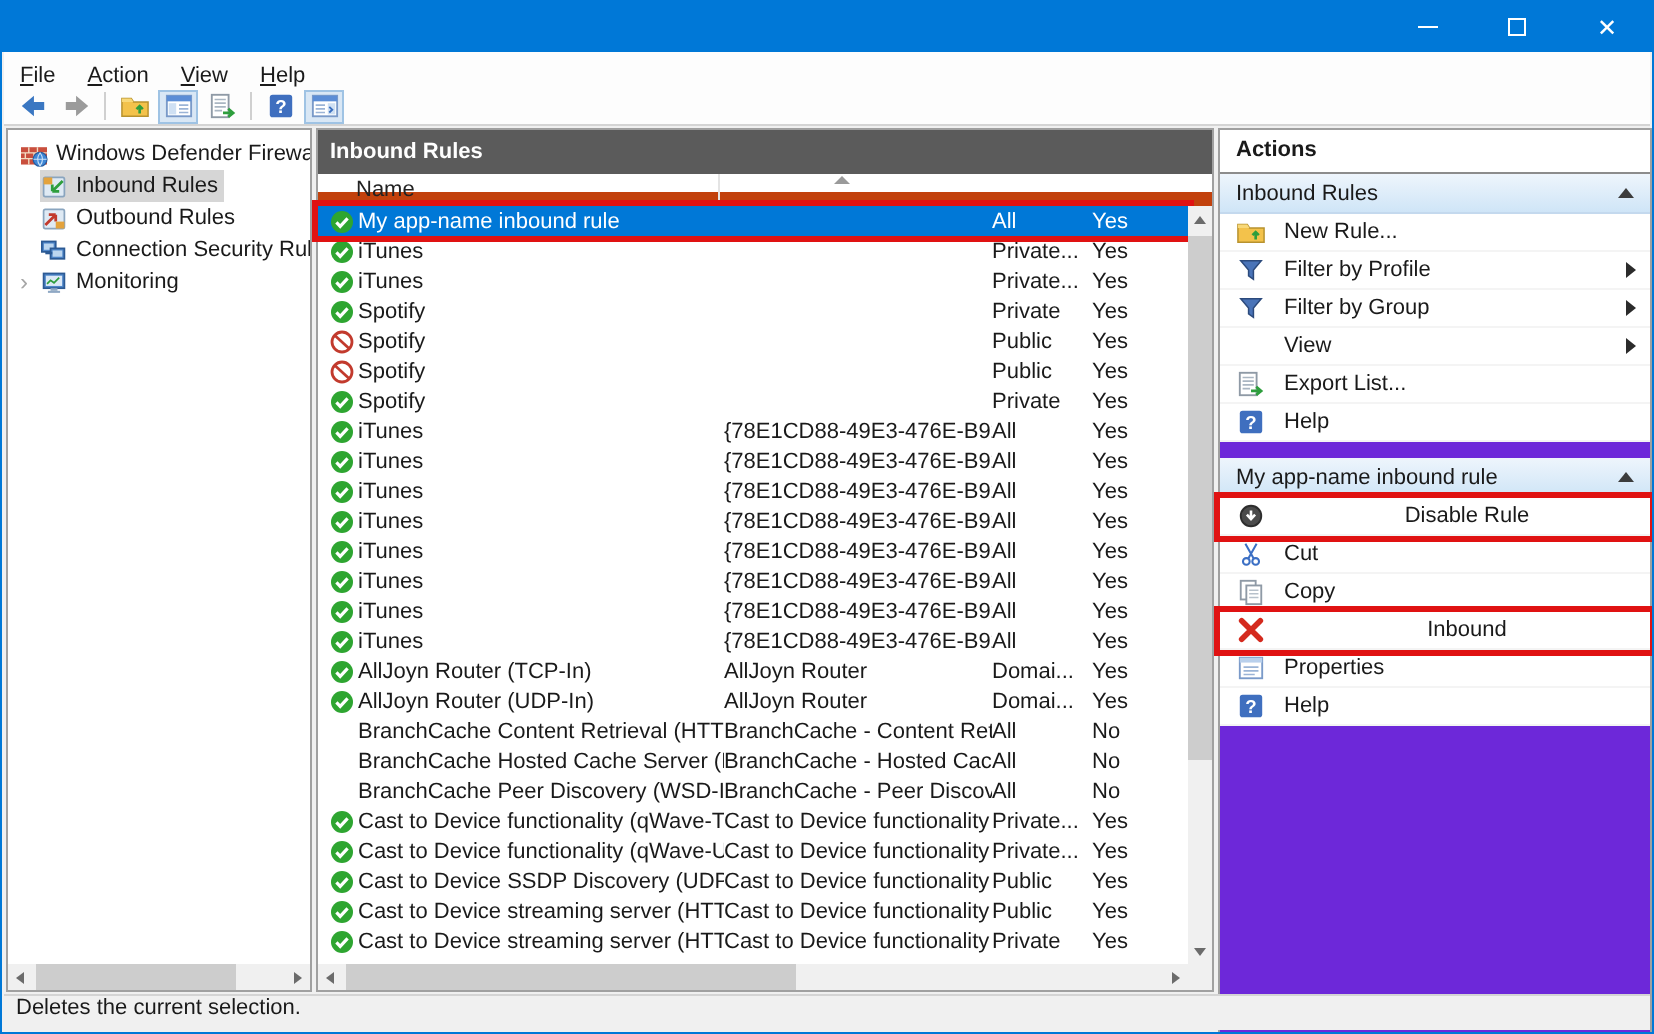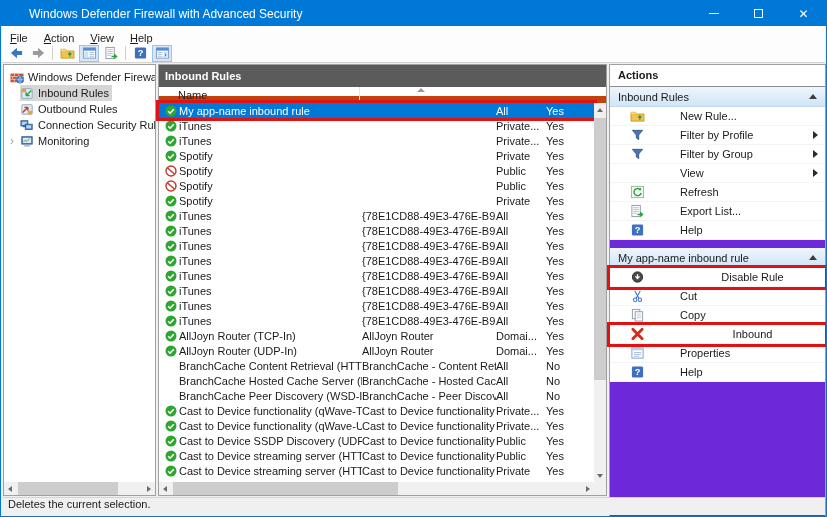--- a/index.html
+++ b/index.html
@@ -63,39 +63,38 @@
   .t-up{width:0;height:0;border-left:3px solid transparent;border-right:3px solid transparent;border-bottom:4px solid #6b6b6b;}
   .t-down{width:0;height:0;border-left:3px solid transparent;border-right:3px solid transparent;border-top:4px solid #6b6b6b;}
   .t-left{width:0;height:0;border-top:3px solid transparent;border-bottom:3px solid transparent;border-right:4px solid #6b6b6b;}
   .t-right{width:0;height:0;border-top:3px solid transparent;border-bottom:3px solid transparent;border-left:4px solid #6b6b6b;}
 
   .actions-panel{position:absolute;left:608px;top:63px;width:217px;height:456px;background:#6d28d9;border:1px solid var(--panel_border);overflow:visible;}
   .actions-title{height:22px;line-height:21px;font-weight:bold;padding-left:8px;border-bottom:1px solid #8c8c8c;background:#fff;}
   .act-section-header{height:20px;display:flex;align-items:center;padding:0 8px;background:linear-gradient(#eef5fc,#cfe5f7);border-bottom:1px solid #c4d9ee;}
   .act-section-header .hdr-lbl{flex:1;overflow:hidden;white-space:nowrap;}
   .collapse-tri{width:0;height:0;border-left:4px solid transparent;border-right:4px solid transparent;border-bottom:5px solid #3c3c3c;}
-  .act-item{height:19px;display:flex;align-items:center;padding-left:20px;border-bottom:1px solid #f4f4f4;background:#fff;position:relative;gap:26px;}
+  .act-item{height:19px;display:flex;align-items:center;padding-left:8px;border-bottom:1px solid #f4f4f4;background:#fff;position:relative;}
   .act-item .icon, .act-item .icon svg{width:15px;height:14px;display:block;flex:0 0 auto;}
   .act-item .noicon{width:15px;flex:0 0 auto;}
   .act-item .lbl{margin-left:9px;flex:1;overflow:hidden;white-space:nowrap;}
   .act-item .sub{width:0;height:0;border-top:4px solid transparent;border-bottom:4px solid transparent;border-left:5px solid #2b2b2b;margin-right:7px;}
   .act-item.annotated{outline:3px solid var(--annotation);z-index:5;text-align:center;}
   .act-gap{height:8px;}
 
   .statusbar{position:absolute;left:1px;right:1px;bottom:1px;height:18px;background:#f0f0f0;border-top:1px solid #d4d4d4;display:flex;align-items:flex-start;padding-left:6px;}
   .icon svg{width:100%;height:100%;}
 </style>
 </head>
 <body>
 
 <div class="window">
 
   <div class="titlebar">
     <span class="app-ico icon"></span>
-    <span class="title">Windows Defender Firewall with Advanced Security</span>
     <div class="win-controls">
         <div class="win-btn">
           <span>
             <span class="glyph-min"></span>
           </span>
         </div>
         <div class="win-btn">
           <span>
             <span class="glyph-max"></span>
           </span>
@@ -626,30 +625,20 @@
           <span class="sub"></span>
         </div>
         <div class="act-item">
           <span class="noicon"></span>
           <span class="lbl">View</span>
           <span class="sub"></span>
         </div>
         <div class="act-item">
           <span class="icon">
             <svg viewBox="0 0 16 15">
-              <rect x="1.5" y="1.5" width="13" height="12" fill="#f4f8f4" stroke="#9cb3a0"></rect>
-              <path d="M11.3 5.2A4 3.8 0 1 0 12 8.6" stroke="#2e9e3d" stroke-width="1.5" fill="none"></path>
-              <path d="M11.8 2.6v3h-3z" fill="#2e9e3d"></path>
-            </svg>
-          </span>
-          <span class="lbl">Refresh</span>
-        </div>
-        <div class="act-item">
-          <span class="icon">
-            <svg viewBox="0 0 16 15">
               <rect x="2" y="1.5" width="9" height="12" fill="#fff" stroke="#8f9aa6"></rect>
               <path d="M3.5 4h6M3.5 6h6M3.5 8h6M3.5 10h4" stroke="#aab6c2" stroke-width="0.9"></path>
               <path d="M8 11.2h4.2M10.8 9l2.6 2.2-2.6 2.2" stroke="#2e9e3d" stroke-width="1.5" fill="none"></path>
             </svg>
           </span>
           <span class="lbl">Export List...</span>
         </div>
         <div class="act-item">
           <span class="icon">
             <svg viewBox="0 0 16 15">

